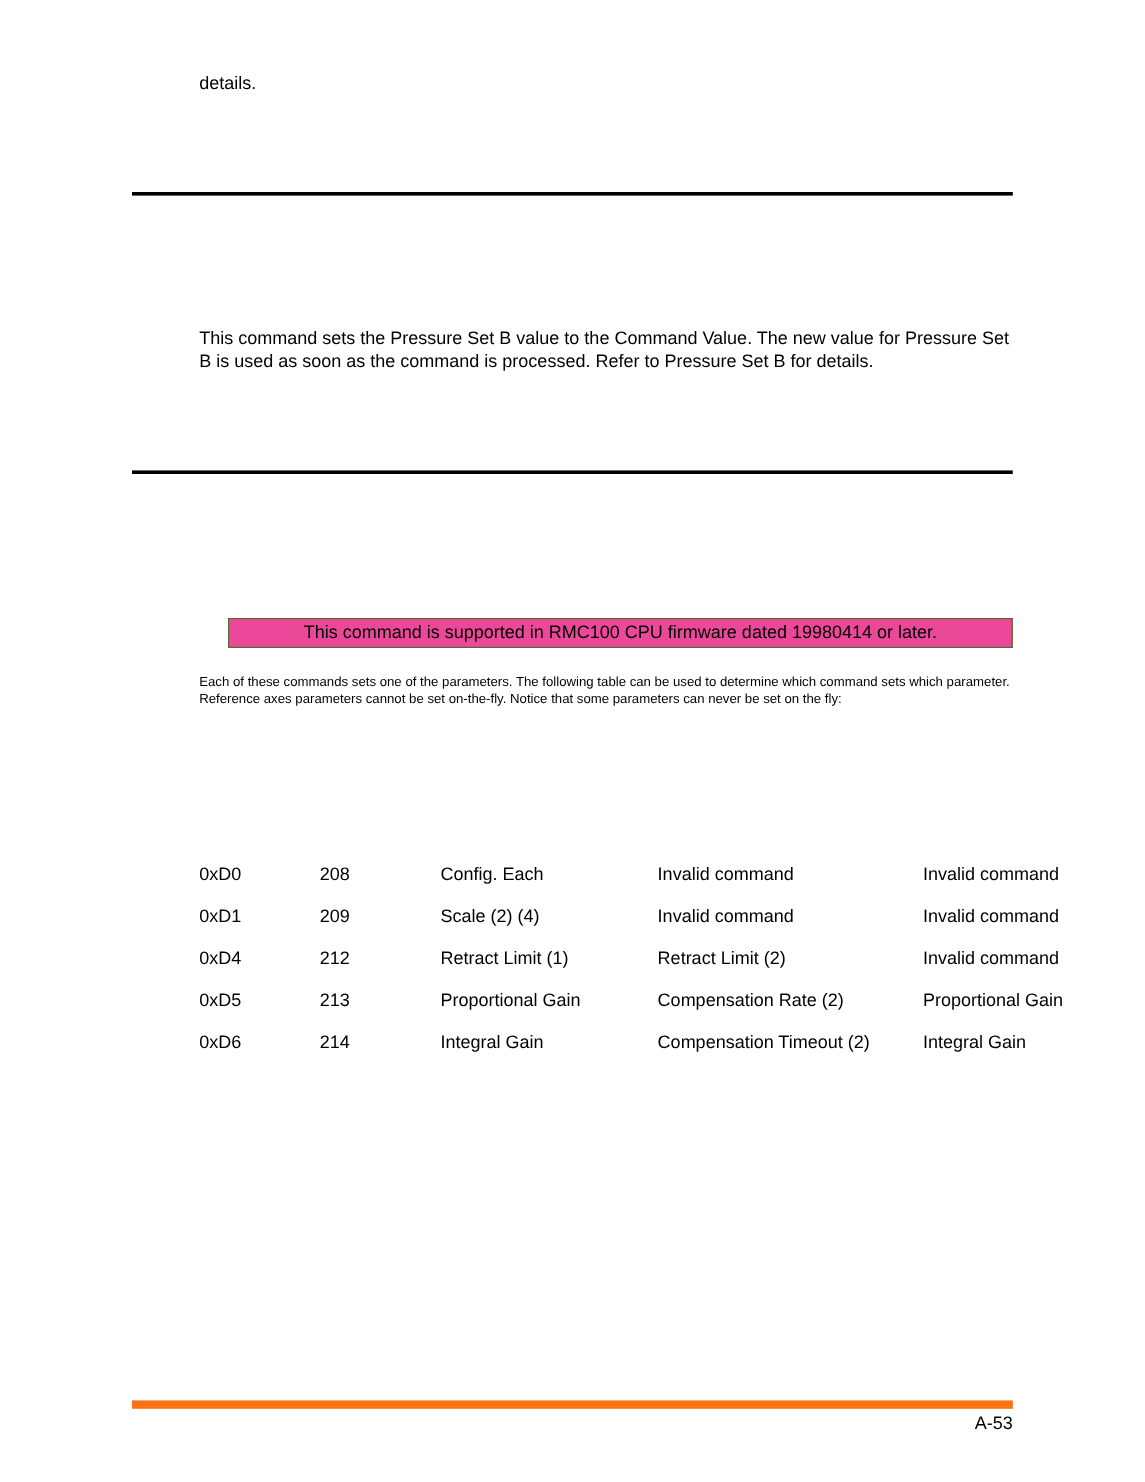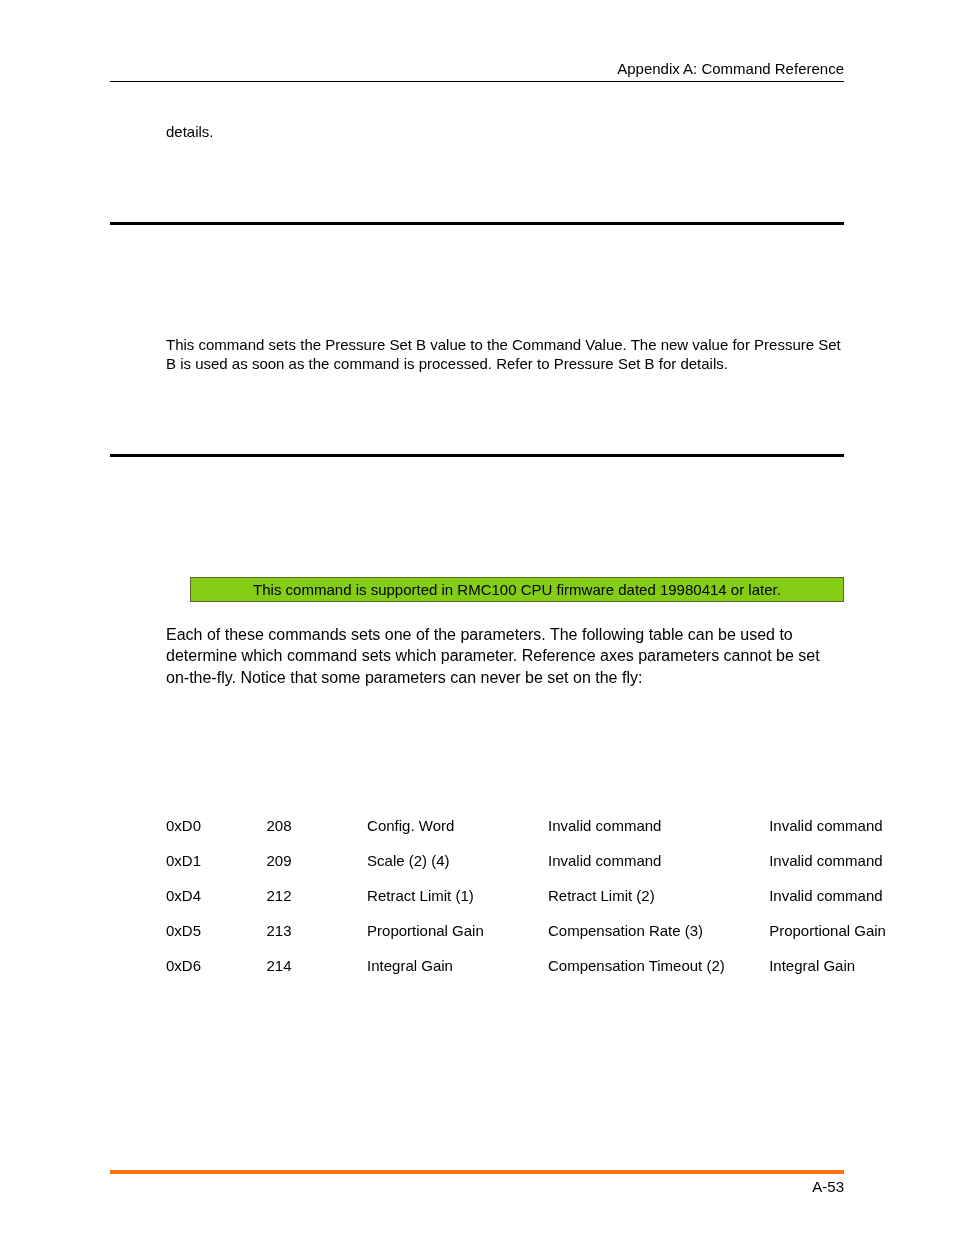--- a/index.html
+++ b/index.html
@@ -35,29 +35,29 @@
     border: none;
     border-top: 3px solid #000;
     margin: 0;
   }
   .spacer-before-rule { height: 80px; }
   .spacer-after-rule { height: 110px; }
   .note-box {
     margin-left: 80px;
     margin-right: 0;
     border: 1px solid #556b2f;
-    background: #84cc16;
+    background: #ec4899;
     padding: 3px 8px;
     font-size: 15px;
     text-align: center;
   }
   .para {
     margin-top: 22px;
     margin-left: 56px;
-    font-size: 16px;
+    font-size: 11px;
     line-height: 1.35;
   }
   .table-wrap {
     margin-top: 120px;
     margin-left: 56px;
     width: calc(100% - 80px + 100px);
   }
   table {
     border-collapse: collapse;
     width: 100%;
@@ -71,34 +71,31 @@
   col.c1 { width: 100px; }
   col.c2 { width: 100px; }
   col.c3 { width: 180px; }
   col.c4 { width: 220px; }
   col.c5 { width: 150px; }
   .footer {
     position: absolute;
     bottom: 40px;
     left: 110px;
     right: 110px;
-    border-top: 4px solid #f97316;
+    border-top: 7px solid #f97316;
     padding-top: 4px;
     text-align: right;
     font-size: 15px;
   }
 </style>
 </head>
 <body>
 
 <div class="page">
 
-  <div class="header-line">
-    <span>Appendix A:  Command Reference</span>
-  </div>
 
   <div class="body-text">details.</div>
 
   <div class="spacer-before-rule"></div>
   <hr class="thick-rule">
   <div class="spacer-after-rule"></div>
 
   <div class="body-text">This command sets the Pressure Set B value to the Command Value. The new value for Pressure Set B is used as soon as the command is processed. Refer to Pressure Set B for details.</div>
 
   <div class="spacer-before-rule"></div>
@@ -117,21 +114,21 @@
         <col class="c1">
           <col class="c2">
           <col class="c3">
           <col class="c4">
           <col class="c5">
       </colgroup>
       <tbody>
         <tr>
           <td>0xD0</td>
           <td>208</td>
-          <td>Config. Word</td>
+          <td>Config. Each</td>
           <td>Invalid command</td>
           <td>Invalid command</td>
         </tr>
         <tr>
           <td>0xD1</td>
           <td>209</td>
           <td>Scale (2) (4)</td>
           <td>Invalid command</td>
           <td>Invalid command</td>
         </tr>
@@ -139,21 +136,21 @@
           <td>0xD4</td>
           <td>212</td>
           <td>Retract Limit (1)</td>
           <td>Retract Limit (2)</td>
           <td>Invalid command</td>
         </tr>
         <tr>
           <td>0xD5</td>
           <td>213</td>
           <td>Proportional Gain</td>
-          <td>Compensation Rate (3)</td>
+          <td>Compensation Rate (2)</td>
           <td>Proportional Gain</td>
         </tr>
         <tr>
           <td>0xD6</td>
           <td>214</td>
           <td>Integral Gain</td>
           <td>Compensation Timeout (2)</td>
           <td>Integral Gain</td>
         </tr>
       </tbody>

